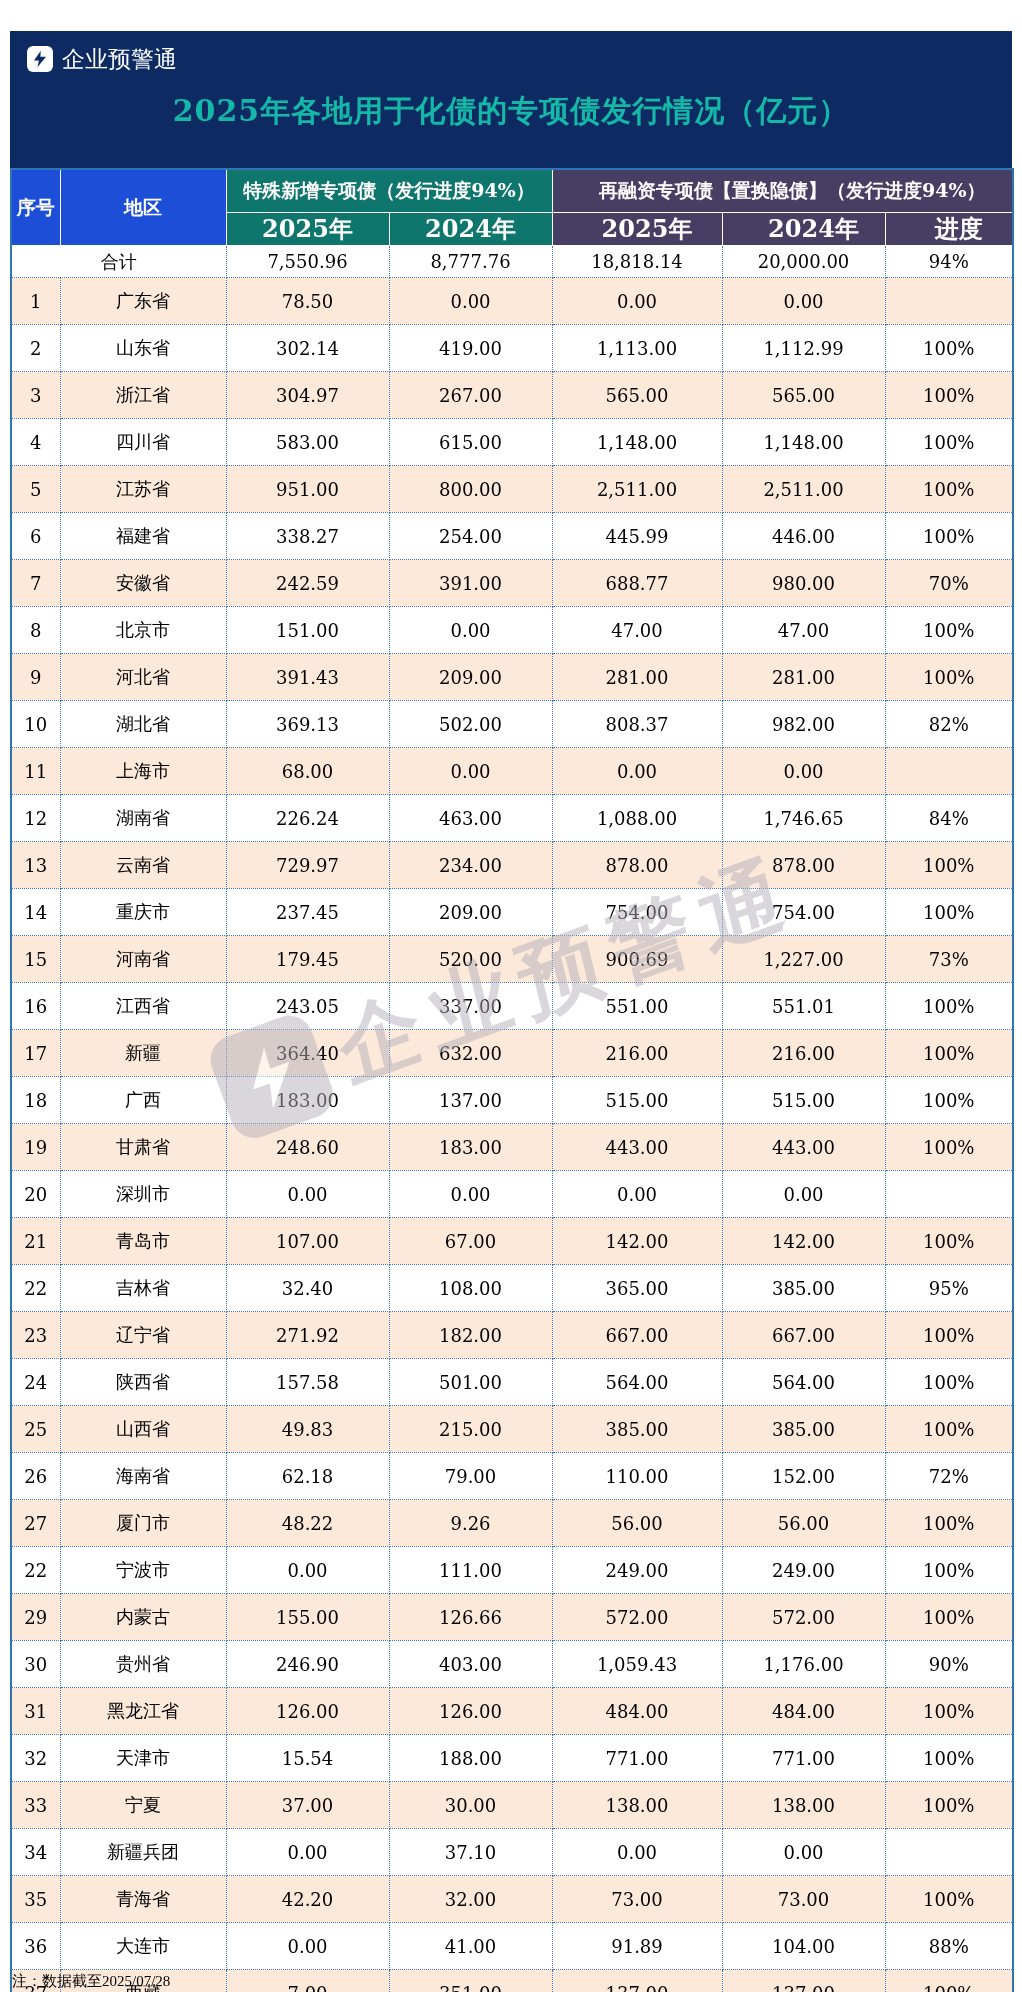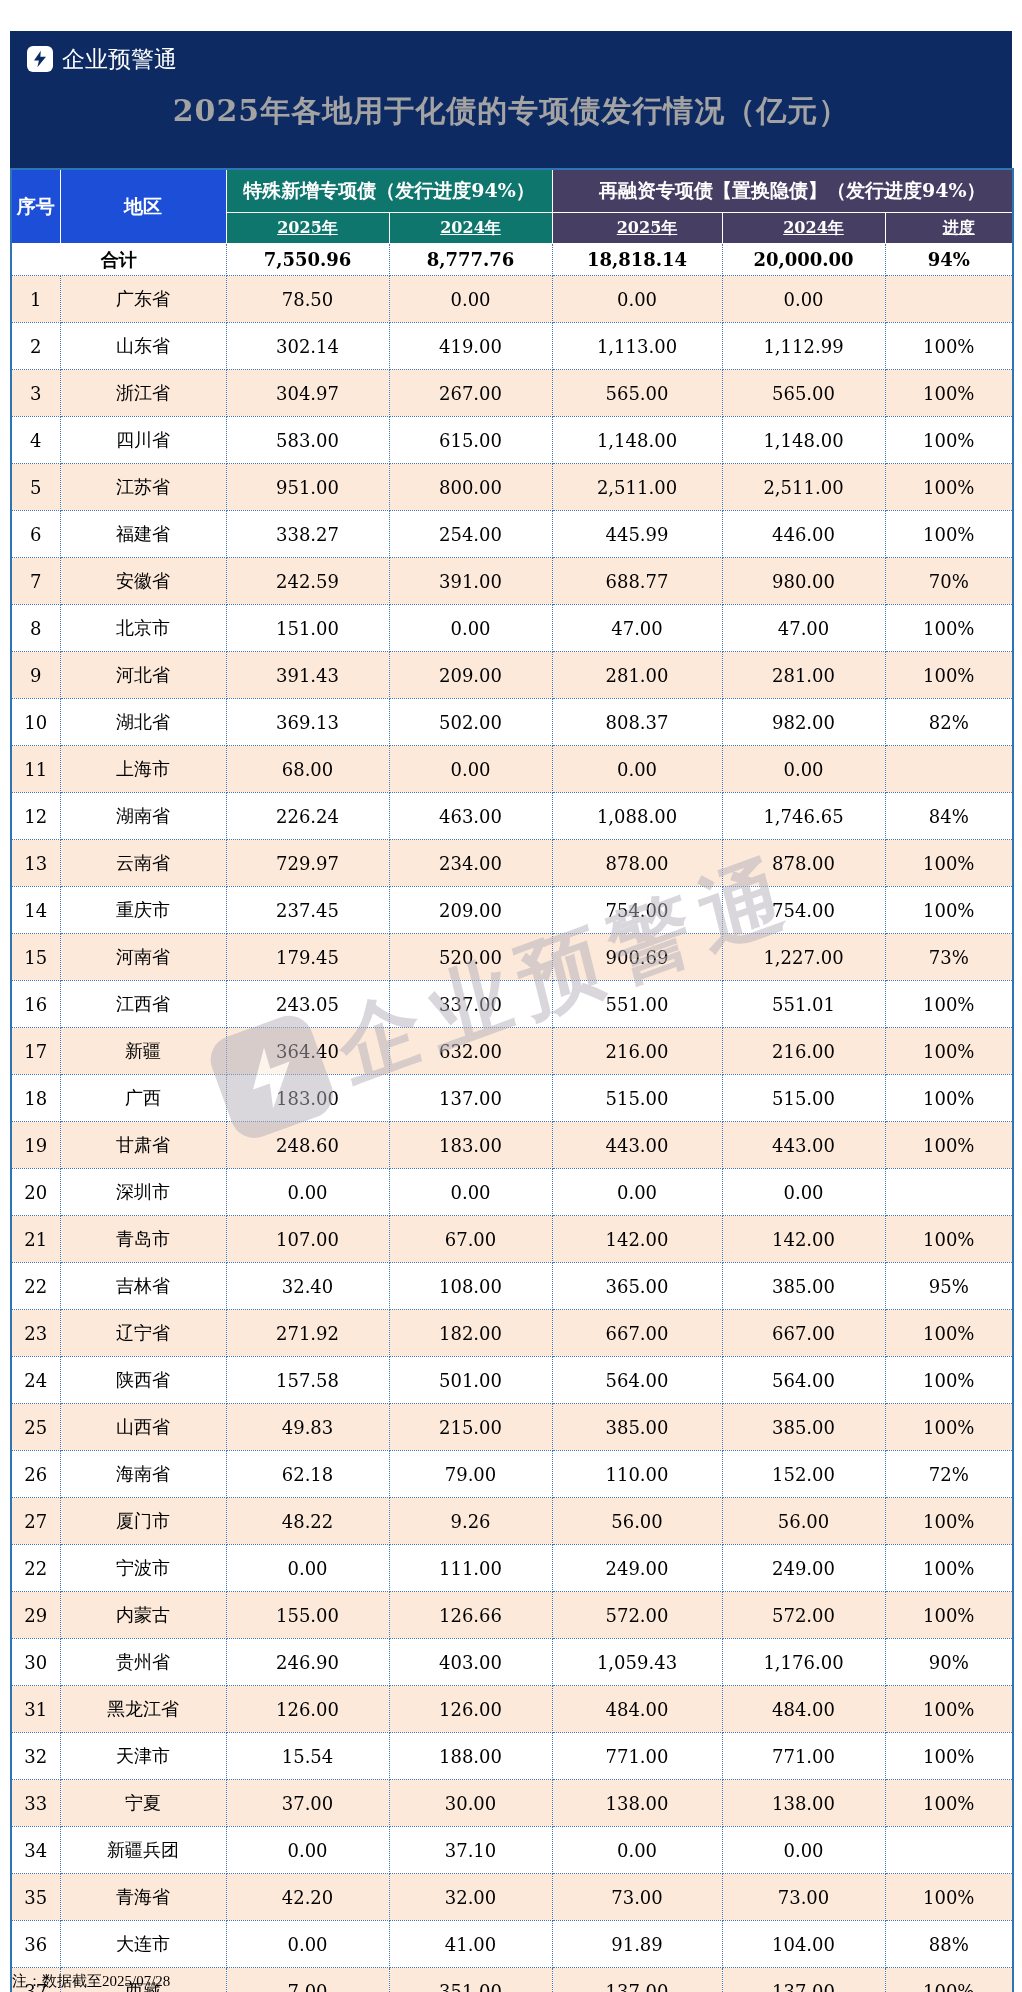--- a/index.html
+++ b/index.html
@@ -17,40 +17,40 @@
   .brand-logo{
     width:26px;height:26px;background:#ffffff;border-radius:6px;
     display:flex;align-items:center;justify-content:center;flex:0 0 auto;
   }
   .brand-name{
     color:#ffffff;font-size:23px;line-height:1;
     font-family:"DejaVu Sans","Liberation Sans",sans-serif;
   }
   .band-title{
     position:absolute;left:0;right:0;top:60px;text-align:center;
-    color:#a3a3a3;font-size:30px;font-weight:bold;letter-spacing:1px;
+    color:#14b8a6;font-size:30px;font-weight:bold;letter-spacing:1px;
     white-space:nowrap;
   }
   
   .table-wrap{position:absolute;left:10px;top:168px;width:1002px;}
   table{
     border-collapse:collapse;table-layout:fixed;width:1002px;
     border:2px solid #2e75b6;
   }
   th,td{
     border:1px dotted #4576b5;text-align:center;vertical-align:middle;
     font-size:18px;padding:0;overflow:hidden;white-space:nowrap;
   }
   thead th{border:1px dotted #ffffff;color:#ffffff;font-weight:bold;}
   .h-blue{background:#1d4ed8;font-size:19px;}
   .h-brown{background:#0f766e;}
   .h-purple{background:#473f63;padding-left:20px;}
   .row-group th{height:42px;font-size:19px;}
-  .row-sub th{height:30px;font-size:16px;text-decoration:underline;}
-  tr.total td{height:31px;background:#ffffff;font-weight:bold;}
+  .row-sub th{height:30px;font-size:24px;}
+  tr.total td{height:31px;background:#ffffff;}
   tr.data td{height:46px;background:#ffffff;}
   tr.data.odd td{background:#fce9da;}
   
   .watermark{
     position:absolute;left:222px;top:1042px;display:flex;align-items:center;gap:20px;
     transform:rotate(-20deg);transform-origin:left center;
     opacity:.5;pointer-events:none;z-index:5;
   }
   .wm-logo{
     width:106px;height:106px;border-radius:24px;background:#b4b0ba;

